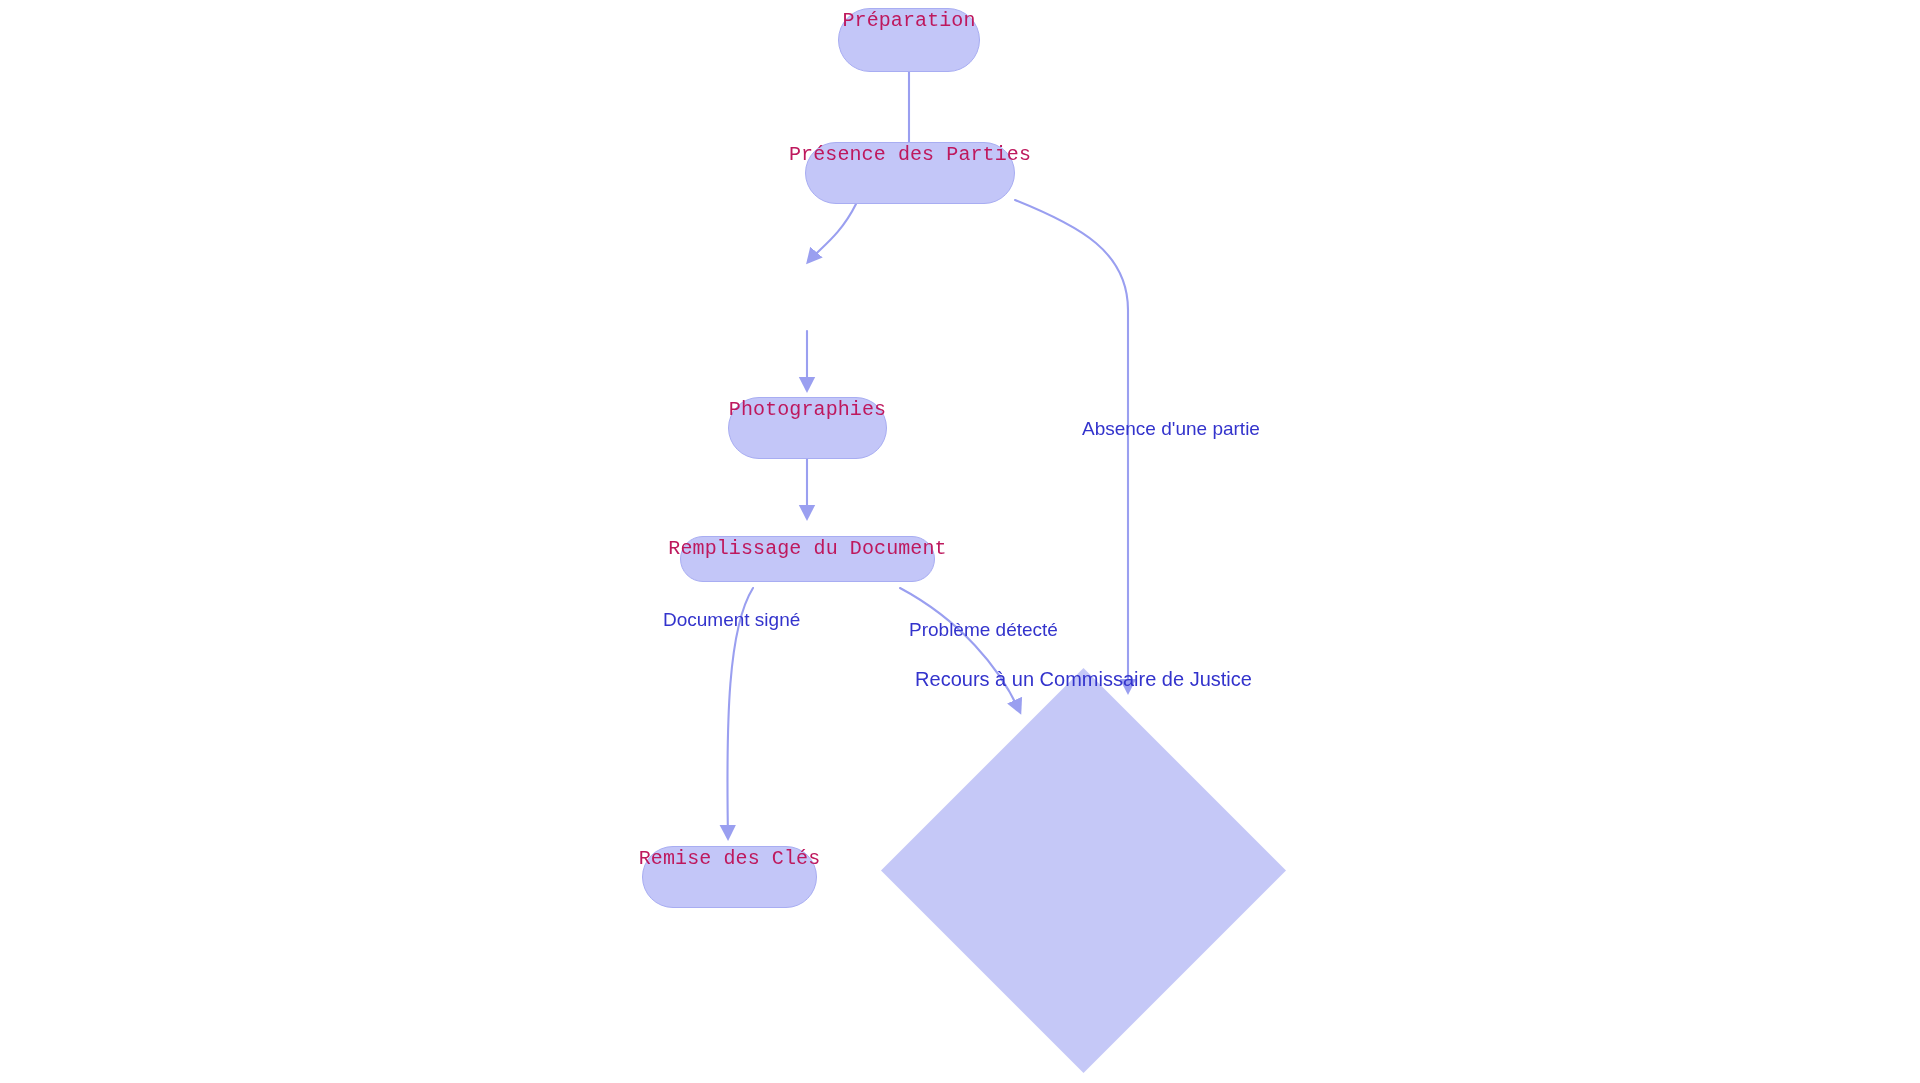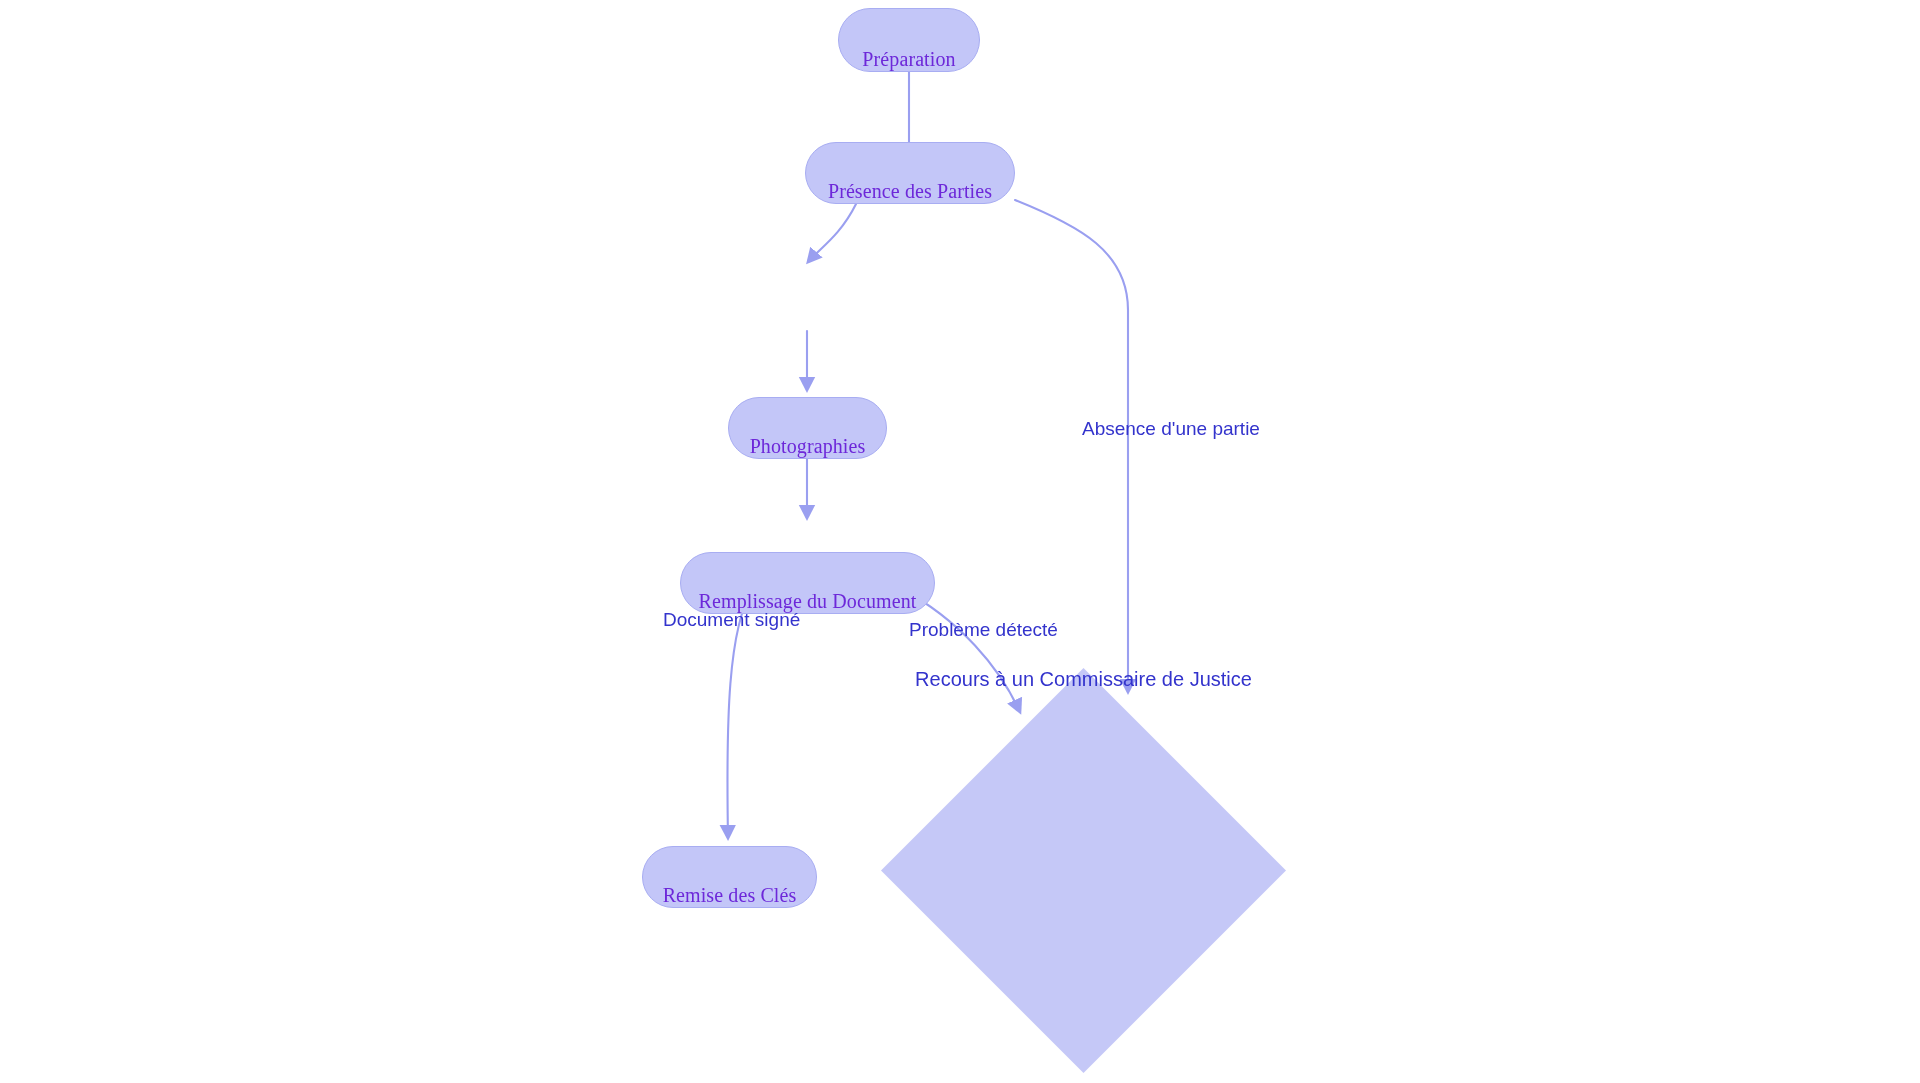--- a/index.html
+++ b/index.html
@@ -24,25 +24,25 @@
     position: absolute;
     left: 0;
     top: 0;
     width: 1920px;
     height: 1083px;
   }
   .node {
     position: absolute;
     box-sizing: border-box;
     display: flex;
-    align-items: flex-end;
+    align-items: flex-start;
     justify-content: center;
     text-align: center;
-    color: #6d28d9;
-    font-family: Liberation Serif, serif;
+    color: #be185d;
+    font-family: Liberation Mono, monospace;
     font-size: 20px;
     line-height: 1.2;
     letter-spacing: 0.1px;
     white-space: nowrap;
     z-index: 3;
   }
   .node-rounded {
     background: #c3c6f8;
     border: 1.4px solid #a8adf2;
     border-radius: 999px;
@@ -106,21 +106,21 @@
 
   <div class="node node-rounded" style="left: 805px; top: 142px; width: 210px; height: 62px;">
     <span>Présence des Parties</span>
   </div>
 
 
   <div class="node node-rounded" style="left: 728px; top: 397px; width: 159px; height: 62px;">
     <span>Photographies</span>
   </div>
 
-  <div class="node node-rounded" style="left: 680px; top: 552px; width: 255px; height: 62px;">
+  <div class="node node-rounded" style="left: 680px; top: 536px; width: 255px; height: 46px;">
     <span>Remplissage du Document</span>
   </div>
 
   <div class="node node-rounded" style="left: 642px; top: 846px; width: 175px; height: 62px;">
     <span>Remise des Clés</span>
   </div>
 
   <div class="node-diamond-wrap" style="left: 881px; top: 668px; width: 405px; height: 405px;">
     <svg class="node-diamond-shape" viewBox="0 0 100 100" preserveAspectRatio="none">
       <polygon points="50,0 100,50 50,100 0,50" fill="#c5c8f7"></polygon>

